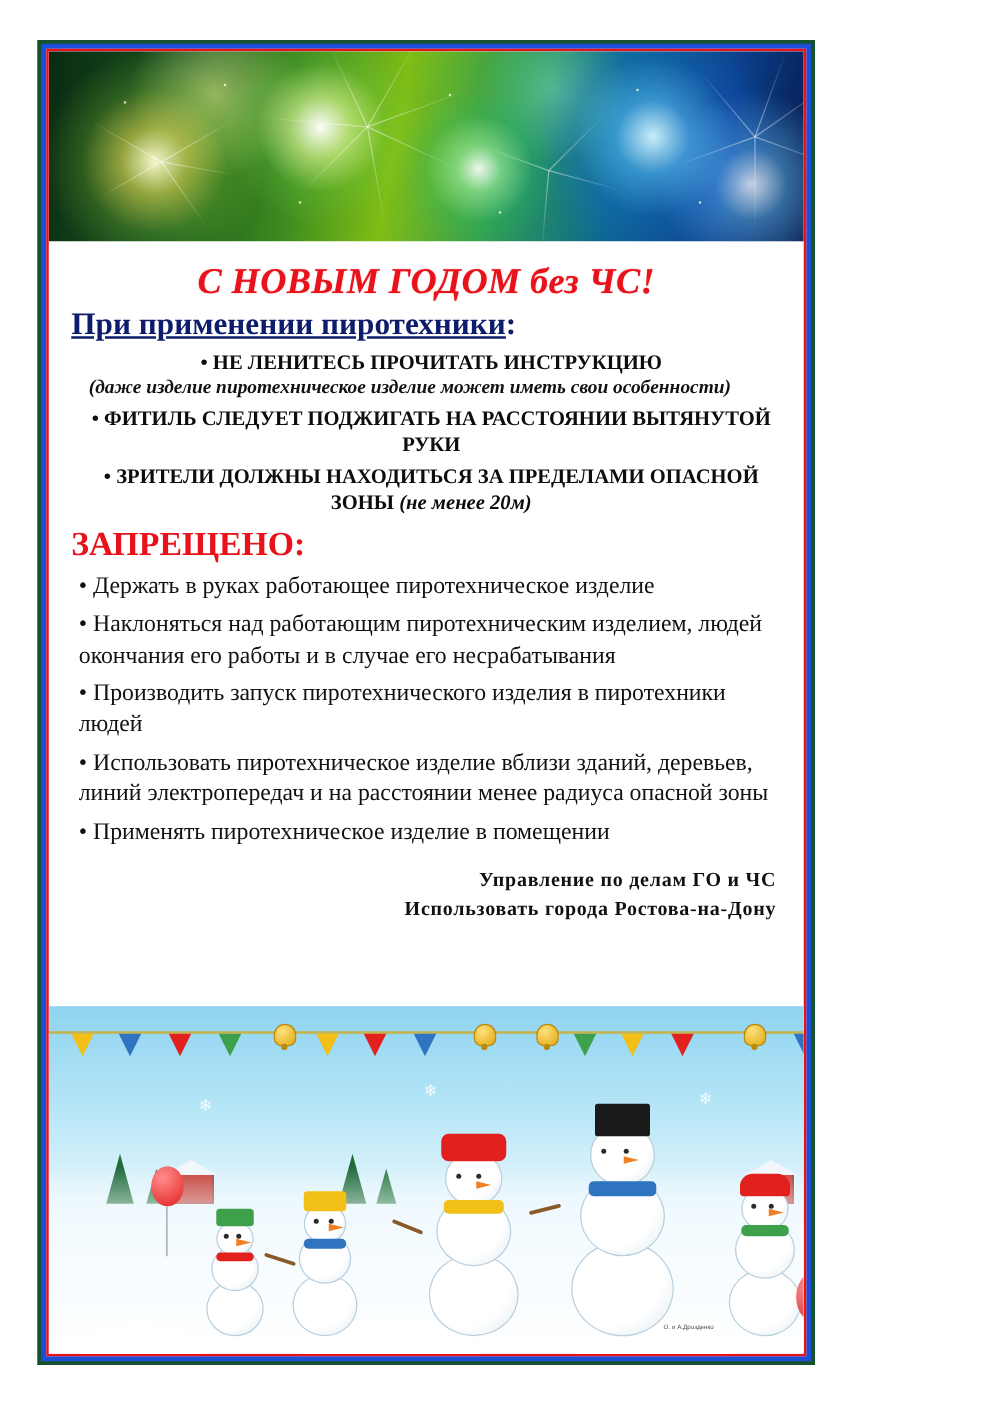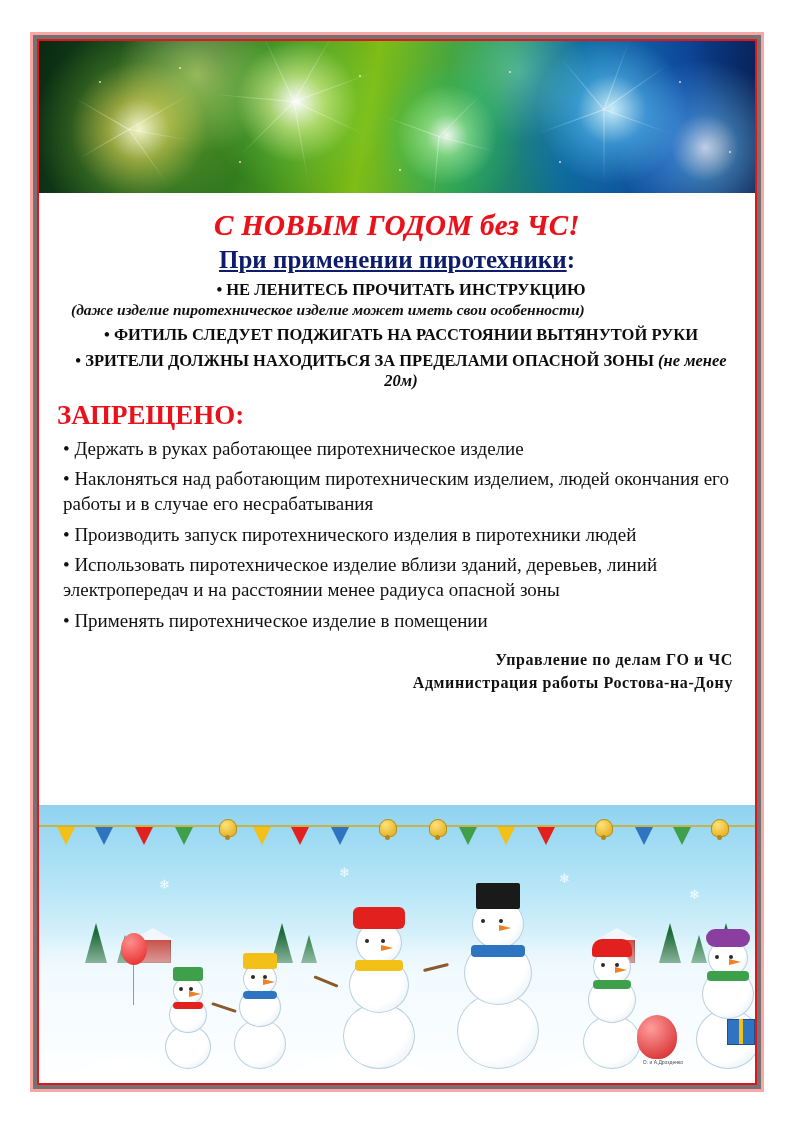--- a/index.html
+++ b/index.html
@@ -18,25 +18,25 @@
     width: 794px;
     height: 1123px;
     box-sizing: border-box;
     background: #ffffff;
   }
   
   .frame-outer {
     position: absolute;
     left: 30px;
     top: 32px;
-    width: 734px;
+    width: 622px;
     height: 1060px;
     box-sizing: border-box;
-    border: 3px solid #fca5a5;
-    background: #737373;
+    border: 3px solid #14532d;
+    background: #1d4ed8;
   }
   .frame-inner {
     position: absolute;
     left: 4px;
     top: 4px;
     right: 4px;
     bottom: 4px;
     box-sizing: border-box;
     border: 2px solid #e8121b;
     background: #ffffff;
@@ -80,21 +80,21 @@
     text-align: center;
     color: #e8121b;
     font-weight: bold;
     font-style: italic;
     font-size: 29px;
     letter-spacing: .3px;
     margin: 8px 0 2px 0;
     text-shadow: 0 0 1px rgba(232,18,27,.6);
   }
   .title-sub {
-    text-align: center;
+    text-align: left;
     font-weight: bold;
     font-size: 25px;
     color: #0d1d6b;
     margin: 4px 0 6px 0;
   }
   .title-sub .u {
     text-decoration: underline;
   }
   .bullet-block {
     padding: 0 6px 0 14px;
@@ -388,21 +388,21 @@
         <div>
           <div class="f-item">• Держать в руках работающее пиротехническое изделие</div>
           <div class="f-item">• Наклоняться над работающим пиротехническим изделием, людей окончания его работы и в случае его несрабатывания</div>
           <div class="f-item">• Производить запуск пиротехнического изделия в пиротехники людей</div>
           <div class="f-item">• Использовать пиротехническое изделие вблизи зданий, деревьев, линий электропередач и на расстоянии менее радиуса опасной зоны</div>
           <div class="f-item">• Применять пиротехническое изделие в помещении</div>
         </div>
 
         <div class="signature">
           <div>Управление  по  делам  ГО  и  ЧС</div>
-          <div>Администрация  работы  Ростова-на-Дону</div>
+          <div>Использовать  города  Ростова-на-Дону</div>
         </div>
       </div>
 
       <div class="footer-art">
 
         <div class="garland">
           <div class="wire"></div>
           <div class="flag" style="left:18px;border-top-color:#f2c017"></div>
           <div class="flag" style="left:56px;border-top-color:#2f74c0"></div>
           <div class="flag" style="left:96px;border-top-color:#e2211f"></div>

